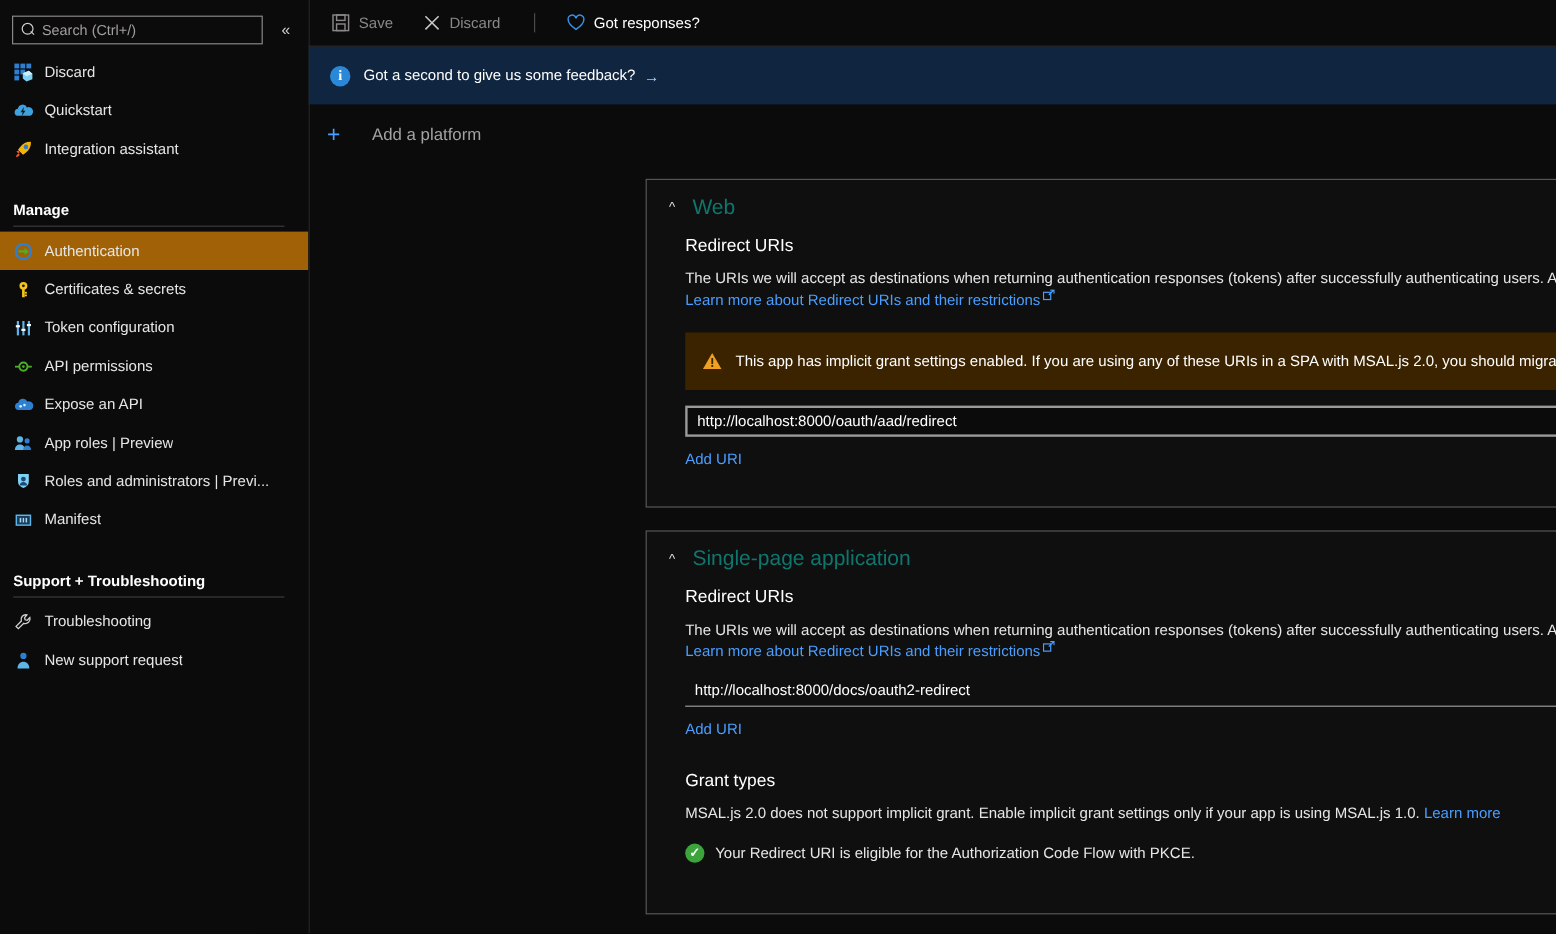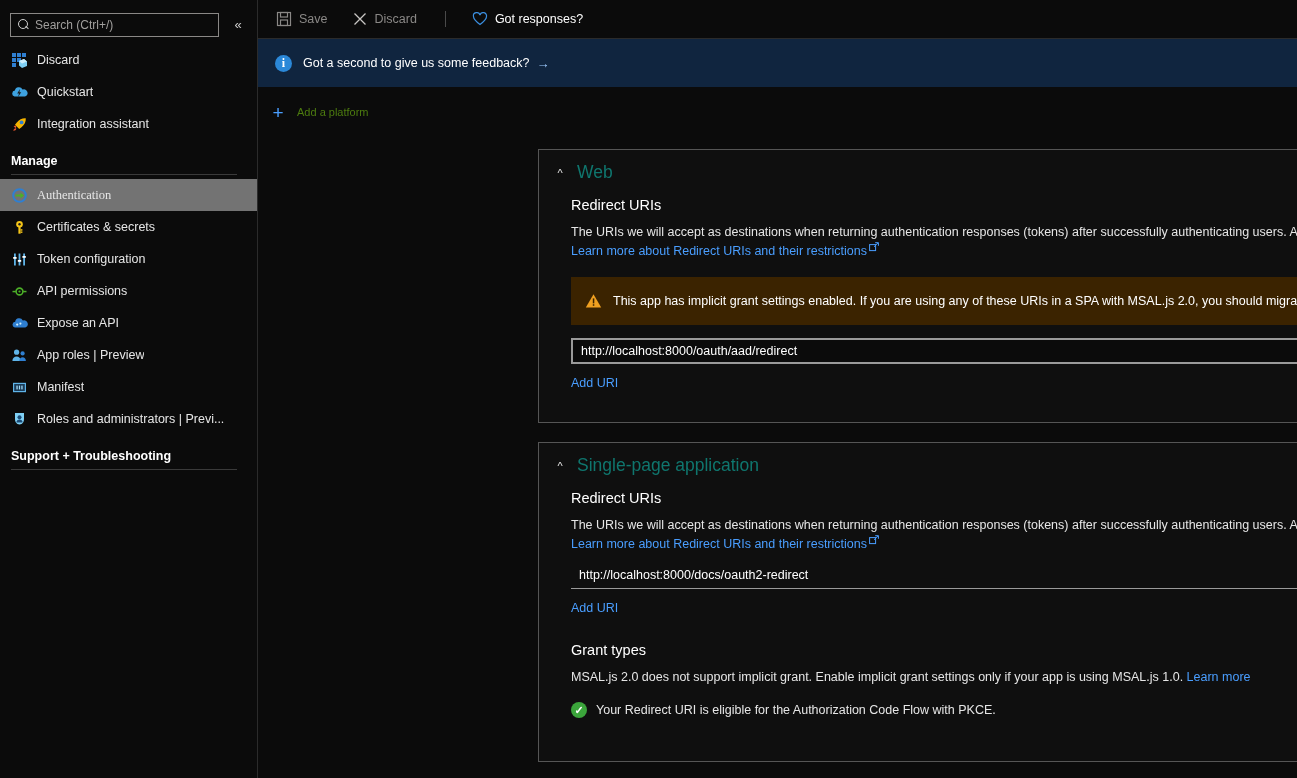--- a/index.html
+++ b/index.html
@@ -48,30 +48,30 @@
     width: 22px; height: 22px; display: flex; align-items: center; justify-content: center;
     cursor: pointer;
   }
 
   .nav-list { margin-top: 4px; }
   .nav-item {
     display: flex; align-items: center;
     height: 32px; padding-left: 11px;
     cursor: pointer; color: #e6e6e6; font-size: 12.5px;
   }
-  .nav-item.selected { background: #737373; font-family: Liberation Serif, serif; }
+  .nav-item.selected { background: #a16207; }
   .nav-item .ico {
     width: 17px; height: 17px; flex: 0 0 17px; margin-right: 9px;
     position: relative; display: inline-block;
   }
   .nav-item .lbl { white-space: nowrap; overflow: hidden; text-overflow: ellipsis; max-width: 205px; }
 
   .nav-group {
     padding: 0 0 0 11px;
-    margin-top: 14px;
+    margin-top: 28px;
   }
   .nav-group .gtitle {
     font-size: 12.5px; font-weight: bold; color: #ffffff;
     padding-bottom: 6px;
   }
   .nav-group .gline {
     height: 1px; background: #3a3a3a; width: 226px; margin-bottom: 3px;
   }
 
   
@@ -113,21 +113,21 @@
   .banner-arrow { color: #9ecbff; margin-left: 7px; font-size: 13px; }
 
   .addplatform-row {
     display: flex; align-items: center; height: 46px;
     padding-left: 10px; margin-top: 2px; cursor: pointer;
   }
   .addplatform-row .plus {
     color: #4a9eff; font-size: 19px; width: 22px; text-align: center;
     line-height: 19px;
   }
-  .addplatform-row .lbl { color: #4d7c0f; font-size: 11px; margin-left: 8px; }
+  .addplatform-row .lbl { color: #a3a3a3; font-size: 14px; margin-left: 21px; }
 
   
   .card {
     margin: 0 0 0 278px; width: 1000px;
     border: 1px solid #555555;
     background: #0f0f0f;
     position: absolute;
   }
   .card-head {
     display: flex; align-items: center; justify-content: space-between;
@@ -315,45 +315,66 @@
             <path d="M8.3 14 c0 -2.5 1.5 -3.8 3.3 -3.8 c1.8 0 3.3 1.3 3.3 3.8 Z" fill="#2f7fd1"></path>
           </svg>
         </span>
         <span class="lbl">App roles | Preview</span>
       </div>
 
 
       <div class="nav-item">
         <span class="ico">
           <svg class="icon-svg" width="17" height="17" viewBox="0 0 17 17">
+            <path d="M4 2 h9 v6 a5.5 5.5 0 0 1 -4.5 5.6 A5.5 5.5 0 0 1 4 8 Z" fill="#7fd0f5"></path>
+            <circle cx="8.5" cy="6.2" r="2" fill="#1b4a75"></circle>
+            <path d="M5.4 11.6 c0 -2 1.4 -3 3.1 -3 c1.7 0 3.1 1 3.1 3 Z" fill="#1b4a75"></path>
+          </svg>
+        </span>
+        <span class="lbl">Roles and administrators | Previ...</span>
+      </div>
+
+      <div class="nav-item">
+        <span class="ico">
+          <svg class="icon-svg" width="17" height="17" viewBox="0 0 17 17">
             <rect x="2" y="3.8" width="13" height="9.4" fill="#5fb4e8"></rect>
             <rect x="3.2" y="5" width="10.6" height="7" fill="#1b3b57"></rect>
             <rect x="5.4" y="6.6" width="1.3" height="3.8" fill="#9fd9f6"></rect>
             <rect x="10.3" y="6.6" width="1.3" height="3.8" fill="#9fd9f6"></rect>
             <rect x="7.9" y="6.6" width="1.2" height="3.8" fill="#9fd9f6"></rect>
           </svg>
         </span>
         <span class="lbl">Manifest</span>
       </div>
-
-      <div class="nav-item">
-        <span class="ico">
-          <svg class="icon-svg" width="17" height="17" viewBox="0 0 17 17">
-            <path d="M4 2 h9 v6 a5.5 5.5 0 0 1 -4.5 5.6 A5.5 5.5 0 0 1 4 8 Z" fill="#7fd0f5"></path>
-            <circle cx="8.5" cy="6.2" r="2" fill="#1b4a75"></circle>
-            <path d="M5.4 11.6 c0 -2 1.4 -3 3.1 -3 c1.7 0 3.1 1 3.1 3 Z" fill="#1b4a75"></path>
-          </svg>
-        </span>
-        <span class="lbl">Roles and administrators | Previ...</span>
-      </div>
     </div>
 
     <div class="nav-group">
       <div class="gtitle">Support + Troubleshooting</div>
       <div class="gline"></div>
+    </div>
+    <div class="nav-list">
+
+      <div class="nav-item">
+        <span class="ico">
+          <svg class="icon-svg" width="17" height="17" viewBox="0 0 17 17">
+            <path d="M11.4 2.4 a3.9 3.9 0 0 0 -4.6 5.1 L2.4 12 l1.9 1.9 l4.5 -4.5 a3.9 3.9 0 0 0 5.1 -4.7 l-2.2 2.2 l-1.8 -0.4 l-0.4 -1.8 Z" fill="none" stroke="#d0d0d0" stroke-width="1.1"></path>
+          </svg>
+        </span>
+        <span class="lbl">Troubleshooting</span>
+      </div>
+
+      <div class="nav-item">
+        <span class="ico">
+          <svg class="icon-svg" width="17" height="17" viewBox="0 0 17 17">
+            <circle cx="8.5" cy="4.6" r="2.6" fill="#2f7fd1"></circle>
+            <path d="M3.6 15 c0 -3.6 2.2 -5.6 4.9 -5.6 c2.7 0 4.9 2 4.9 5.6 Z" fill="#5fb4e8"></path>
+          </svg>
+        </span>
+        <span class="lbl">New support request</span>
+      </div>
     </div>
   </div>
 
   <div class="main">
     <div class="vsep"></div>
 
     <div class="toolbar">
       <div class="tb-btn disabled">
         <span>
           <svg class="icon-svg" width="16" height="16" viewBox="0 0 16 16">

